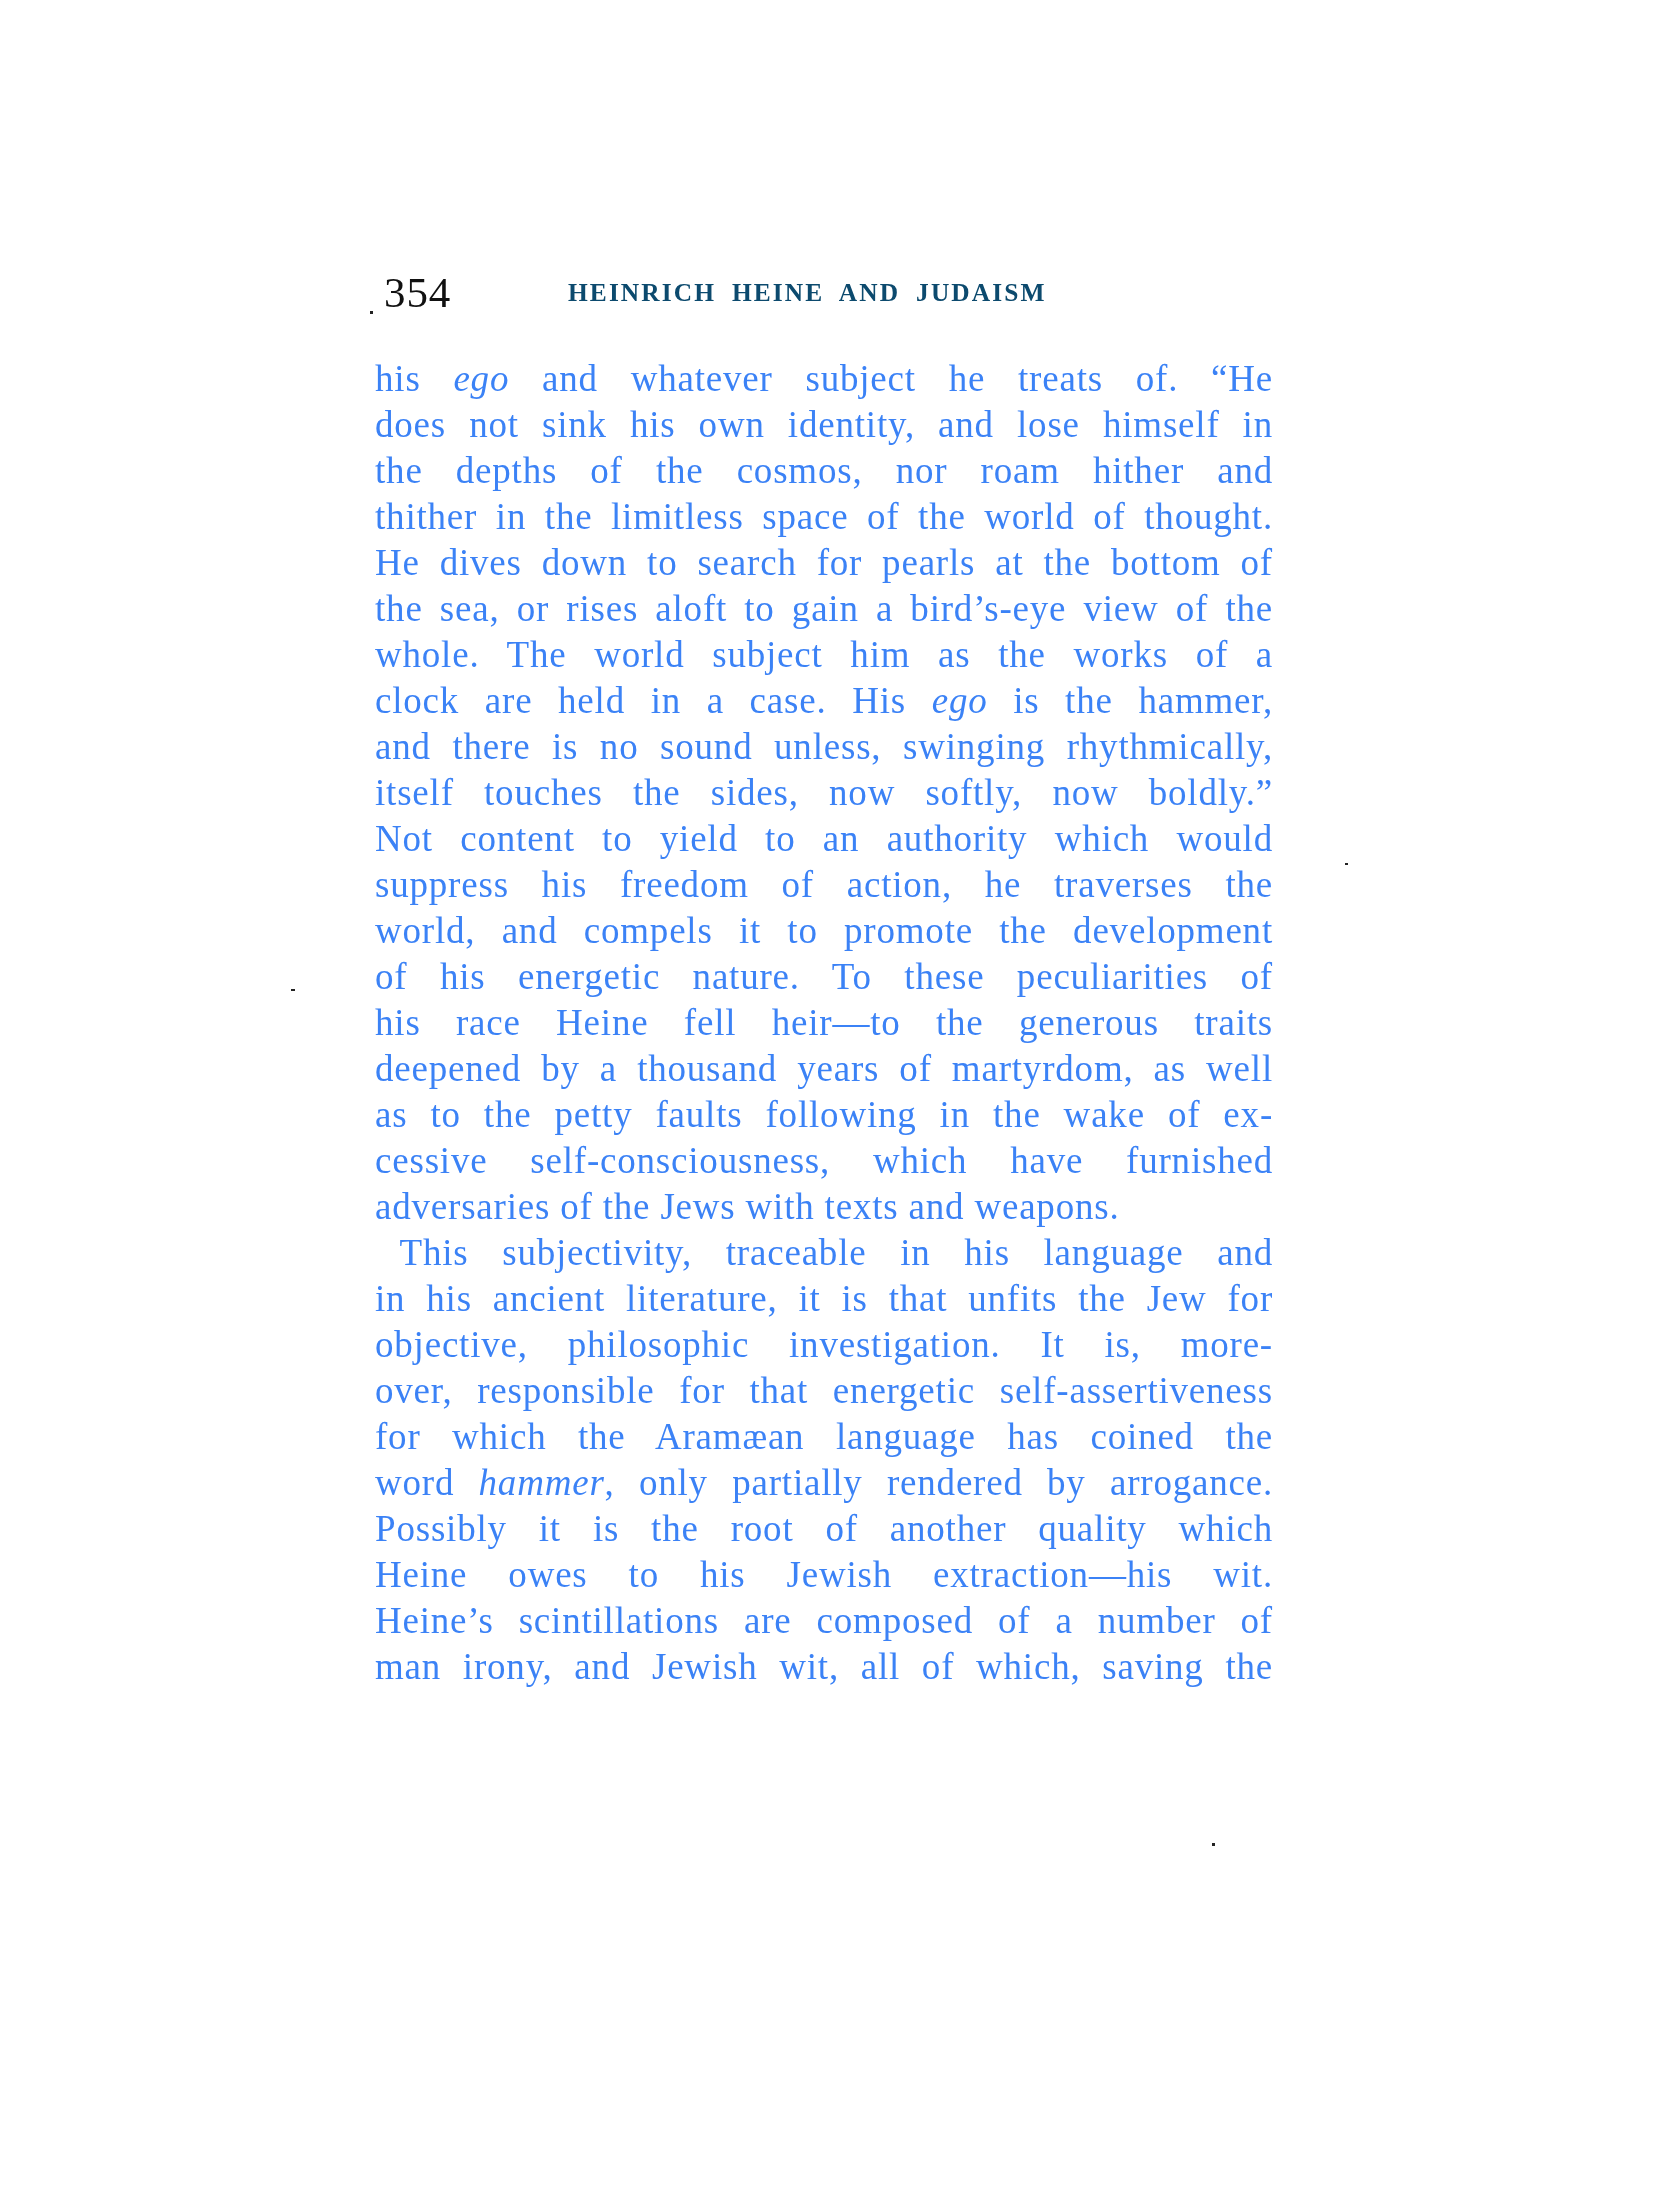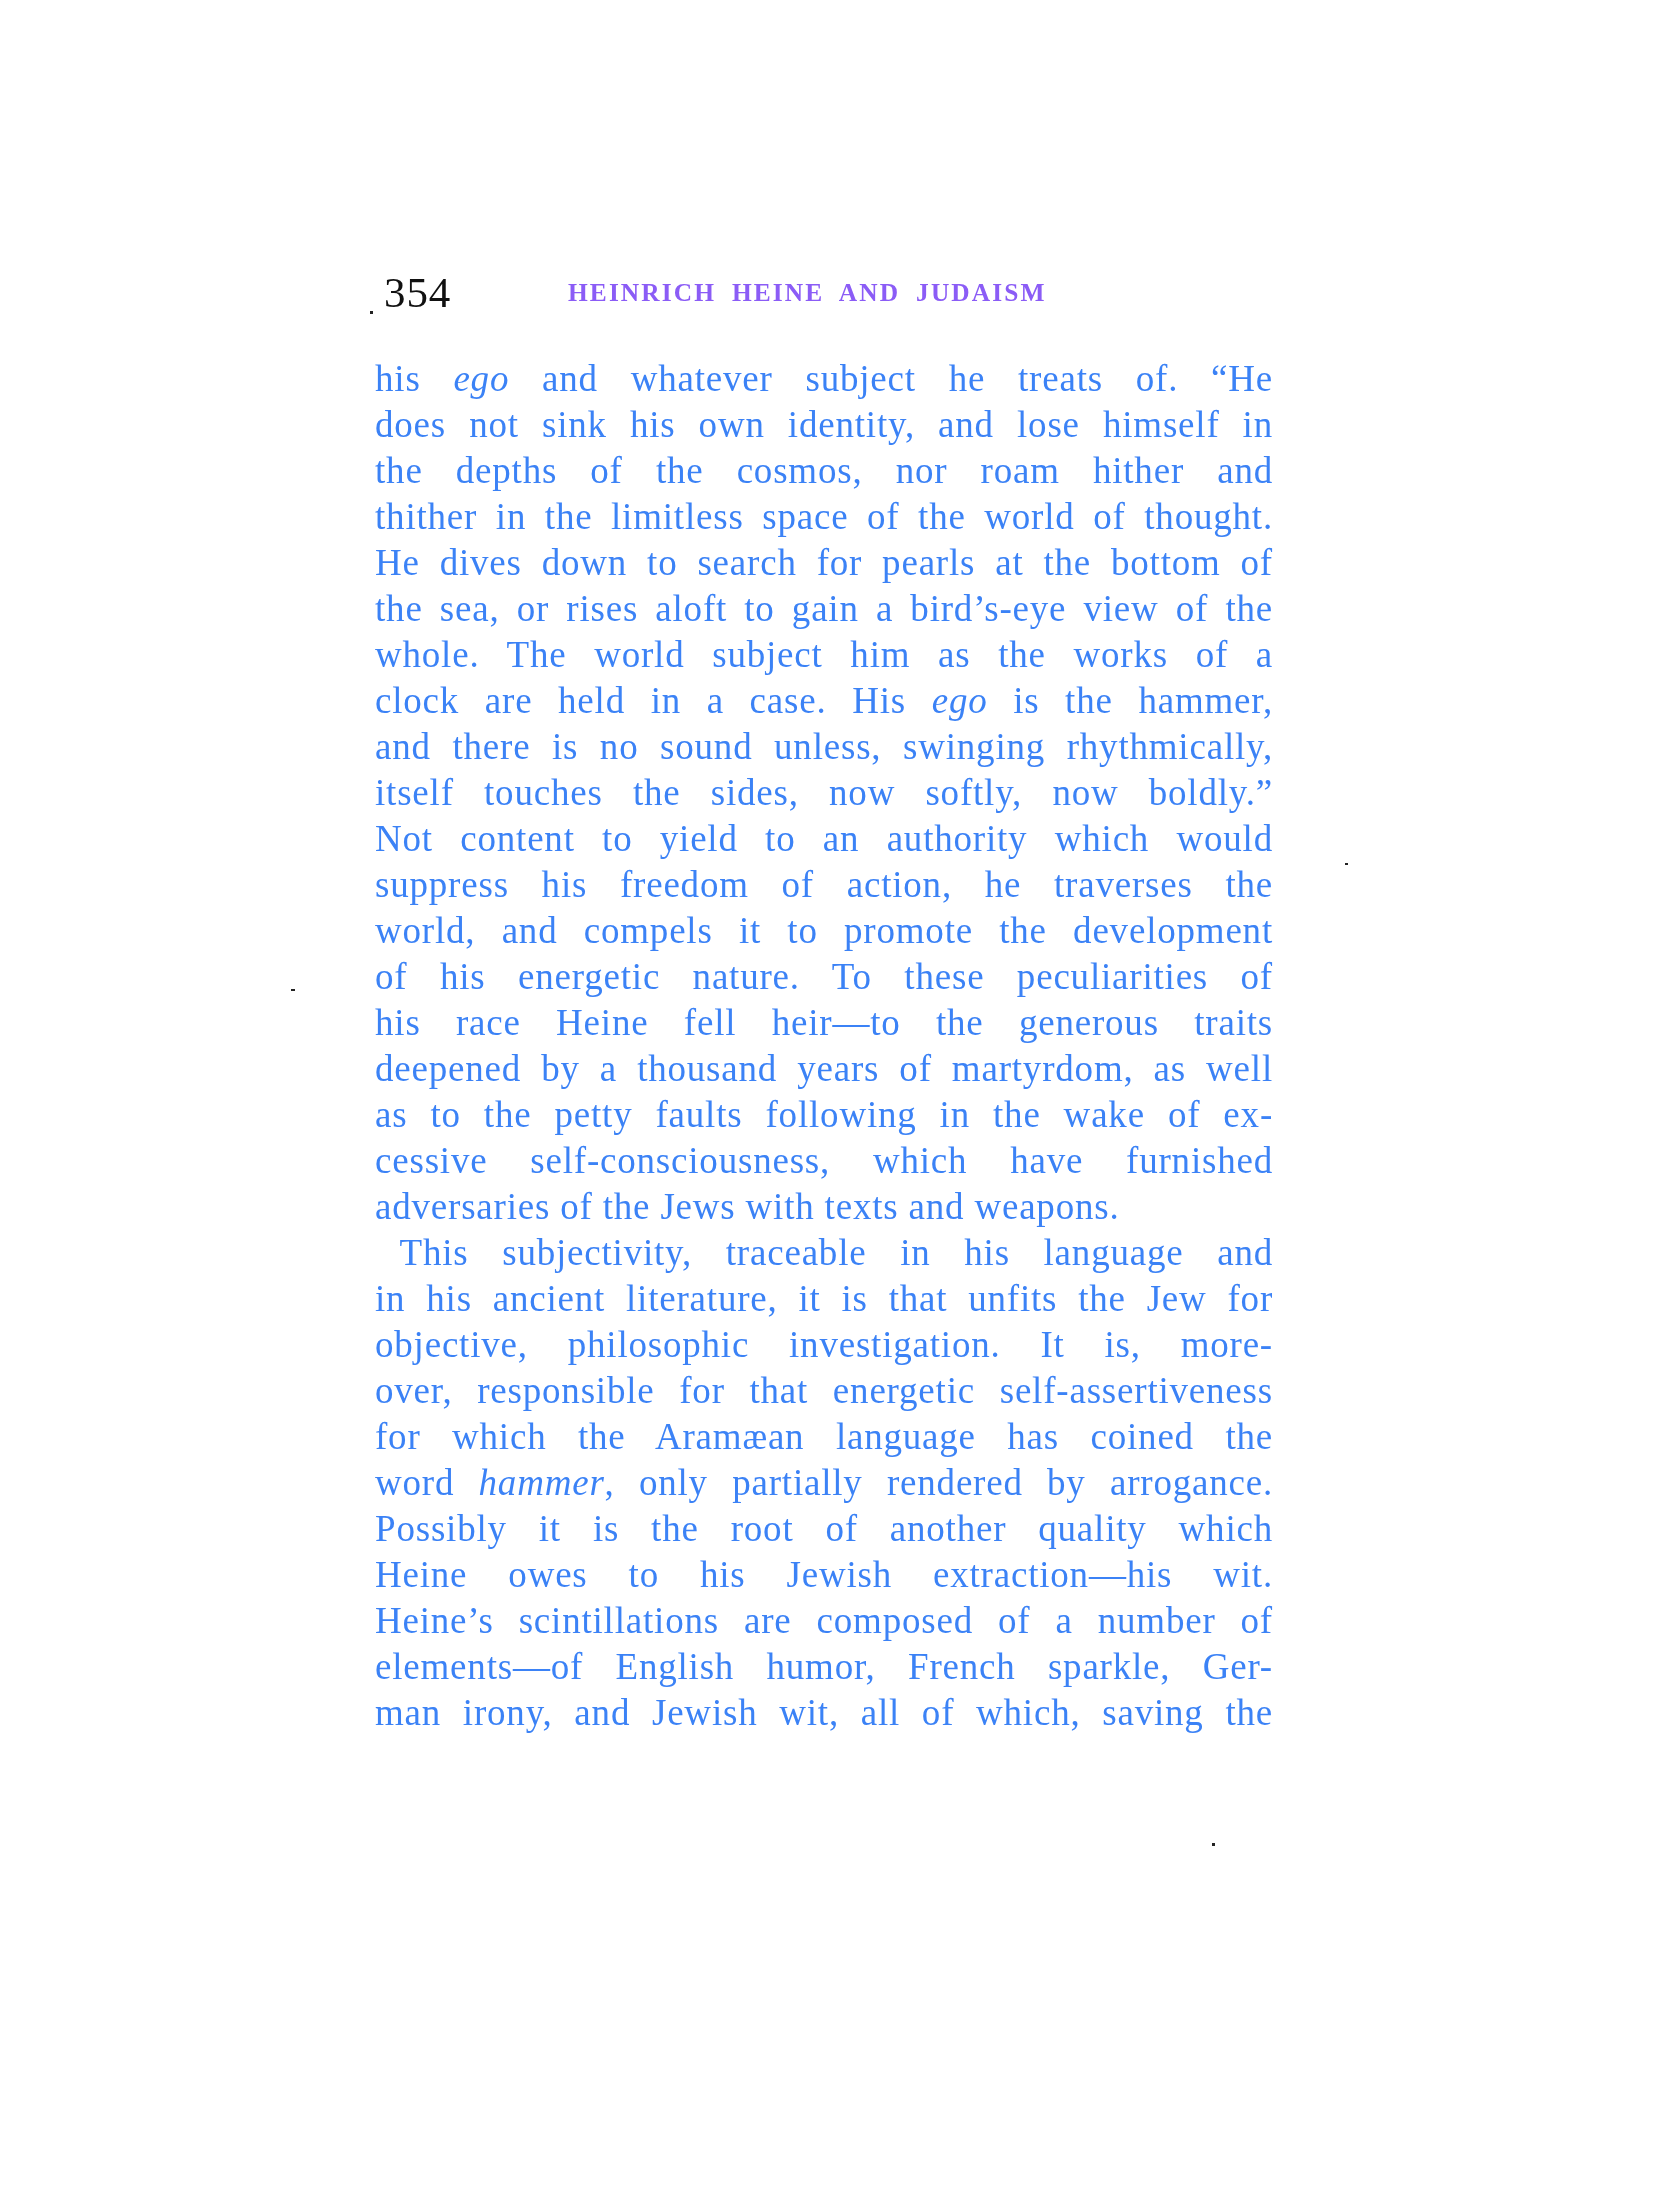--- a/index.html
+++ b/index.html
@@ -43,21 +43,21 @@
     position: absolute;
     left: 568px;
     top: 277px;
     width: 428px;
     font-size: 25.4px;
     line-height: 30px;
     font-weight: bold;
     letter-spacing: 2.1px;
     word-spacing: 7.5px;
     white-space: nowrap;
-    color: #8b5cf6;
+    color: #0c4a6e;
     font-family: Liberation Serif, serif;
   }
   .body-text {
     position: absolute;
     left: 375px;
     top: 356px;
     width: 898px;
     font-size: 37px;
     line-height: 46px;
     color: #3b82f6;
@@ -120,21 +120,20 @@
       <div>
         <span class="line indent"><span>This subjectivity, traceable in his language and</span></span>
         <span class="line"><span>in his ancient literature, it is that unfits the Jew for</span></span>
         <span class="line"><span>objective, philosophic investigation.  It is, more-</span></span>
         <span class="line"><span>over, responsible for that energetic self-assertiveness</span></span>
         <span class="line"><span>for which the Aramæan language has coined the</span></span>
         <span class="line"><span>word </span><em>hammer</em><span>, only partially rendered by arrogance.</span></span>
         <span class="line"><span>Possibly it is the root of another quality which</span></span>
         <span class="line"><span>Heine owes to his Jewish extraction—his wit.</span></span>
         <span class="line"><span>Heine’s scintillations are composed of a number of</span></span>
-        <span class="line"><span>elements—of English humor, French sparkle, Ger-</span></span>
         <span class="line"><span>man irony, and Jewish wit, all of which, saving the</span></span>
       </div>
     </div>
 
   <div class="artifact" style="left:370px; top:311px; width:2.8px; height:2.8px;"></div>
   <div class="artifact" style="left:1345px; top:863px; width:2.8px; height:1.9px;"></div>
   <div class="artifact" style="left:291px; top:989px; width:3.8px; height:1.9px;"></div>
   <div class="artifact" style="left:1212px; top:1843px; width:2.8px; height:2.8px;"></div>
 
 </div>

